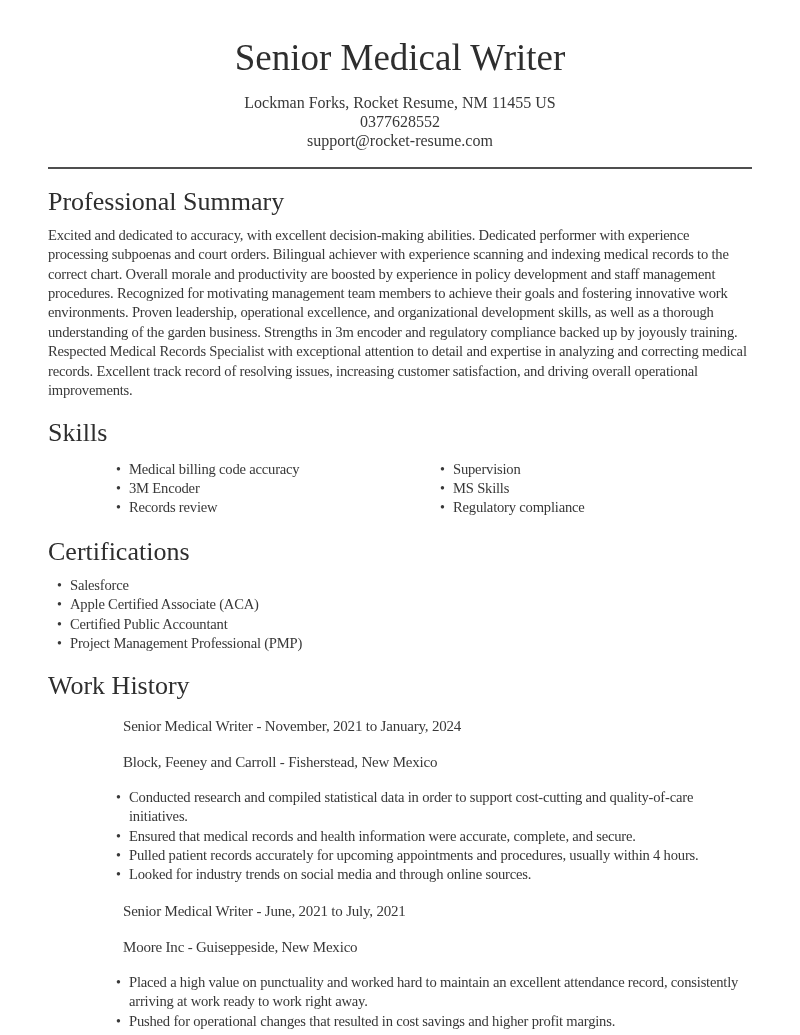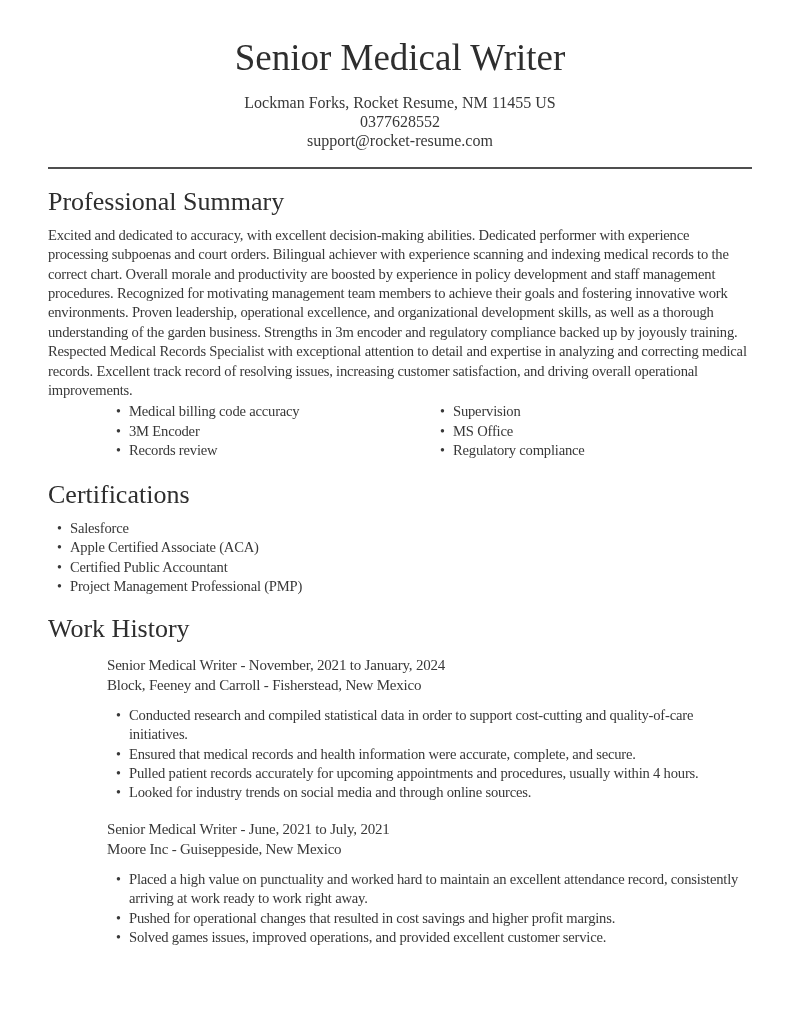--- a/index.html
+++ b/index.html
@@ -49,21 +49,21 @@
     content:"\2022";
     position:absolute;left:7px;top:0;
     font-size:14px;color:var(--text-color);
   }
   .skills-columns{display:flex;}
   .skills-columns ul{width:320px;flex:0 0 320px;}
   
   .job{margin-top:0;}
   .job + .job{margin-top:17px;}
   .job-title-line,.job-company-line{
-    margin:0;font-size:15px;line-height:20px;letter-spacing:-0.2px;
+    margin:16px;font-size:15px;line-height:20px;letter-spacing:-0.2px;
   }
   .job ul.bullets{margin-top:11px;}
   .section-work h2{margin-bottom:12px;}
 </style>
 </head>
 <body>
 
 <div class="page">
 
   <header>
@@ -76,29 +76,30 @@
   </header>
 
   <hr class="header-divider">
 
   <section class="section-summary">
     <h2 class="section-heading">Professional Summary</h2>
     <p class="summary-text indent">Excited and dedicated to accuracy, with excellent decision-making abilities. Dedicated performer with experience processing subpoenas and court orders. Bilingual achiever with experience scanning and indexing medical records to the correct chart. Overall morale and productivity are boosted by experience in policy development and staff management procedures. Recognized for motivating management team members to achieve their goals and fostering innovative work environments. Proven leadership, operational excellence, and organizational development skills, as well as a thorough understanding of the garden business. Strengths in 3m encoder and regulatory compliance backed up by joyously training. Respected Medical Records Specialist with exceptional attention to detail and expertise in analyzing and correcting medical records. Excellent track record of resolving issues, increasing customer satisfaction, and driving overall operational improvements.</p>
   </section>
 
   <section class="section-skills">
+    <h2 class="section-heading">Skills</h2>
     <div class="skills-columns indent">
       <ul class="bullets">
         <li>Medical billing code accuracy</li>
         <li>3M Encoder</li>
         <li>Records review</li>
       </ul>
       <ul class="bullets">
         <li>Supervision</li>
-        <li>MS Office</li>
+        <li>MS Skills</li>
         <li>Regulatory compliance</li>
       </ul>
     </div>
   </section>
 
   <section class="section-certifications">
     <h2 class="section-heading">Certifications</h2>
     <ul class="bullets indent">
       <li>Salesforce</li>
       <li>Apple Certified Associate (ACA)</li>

